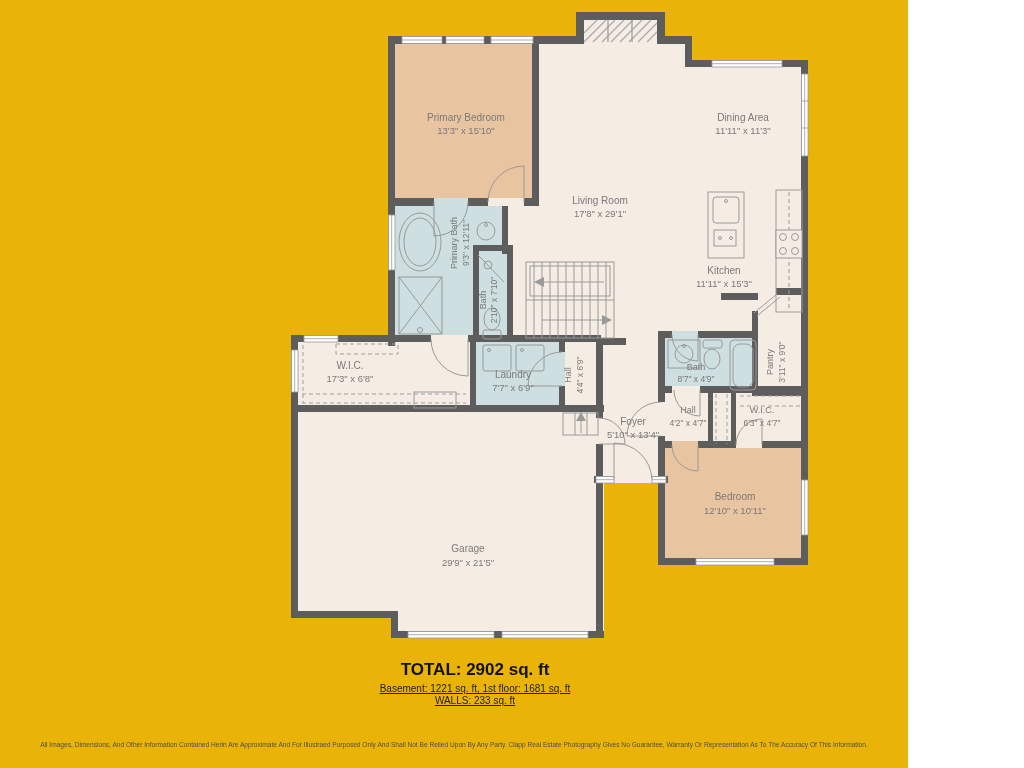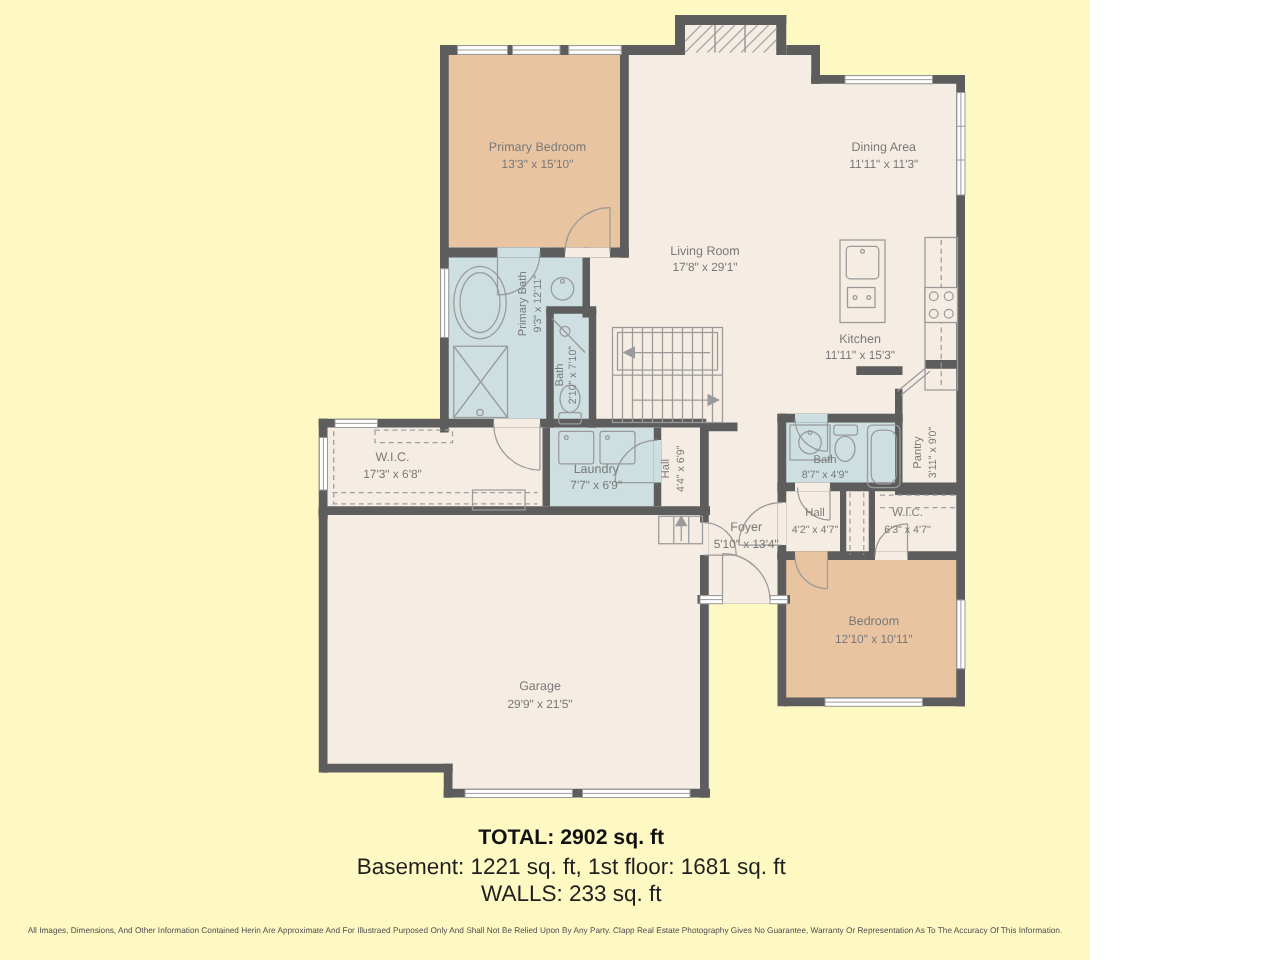--- a/index.html
+++ b/index.html
@@ -1,25 +1,25 @@
 <!DOCTYPE html>
 <html><head>
 <meta charset="utf-8">
 <style>
   html,body{margin:0;padding:0;background:#ffffff;}
-  .page{position:relative;width:872px;height:768px;background:#fef9c3;overflow:hidden;
-        font-family:"Liberation Sans",sans-serif;}
+  .page{position:relative;width:872px;height:768px;background:#eab308;overflow:hidden;
+        font-family:"Liberation Sans",sans-serif;padding-left:36px;}
   svg text{font-family:"Liberation Sans",sans-serif;fill:#7a7a7a;}
   .rname{font-size:10px;}
   .rdim{font-size:9.5px;}
   .rname-sm{font-size:9px;}
   .rdim-sm{font-size:8.5px;}
   .summary{position:absolute;left:0;right:0;top:660px;text-align:center;color:#1f1f1f;margin-left:42px;}
   .s-total{font-size:17px;font-weight:bold;margin:0 0 3px 0;color:#111;}
-  .s-line{font-size:18px;margin:1px 0;}
+  .s-line{font-size:10px;margin:1px 0;text-decoration:underline;}
   .disclaimer{position:absolute;left:0;right:0;top:741px;text-align:center;
               font-size:6.6px;color:#4f4f4f;}
 </style>
 </head>
 <body>
 
 <div class="page">
 
 <svg width="1024" height="768" viewBox="0 0 1024 768">
 

